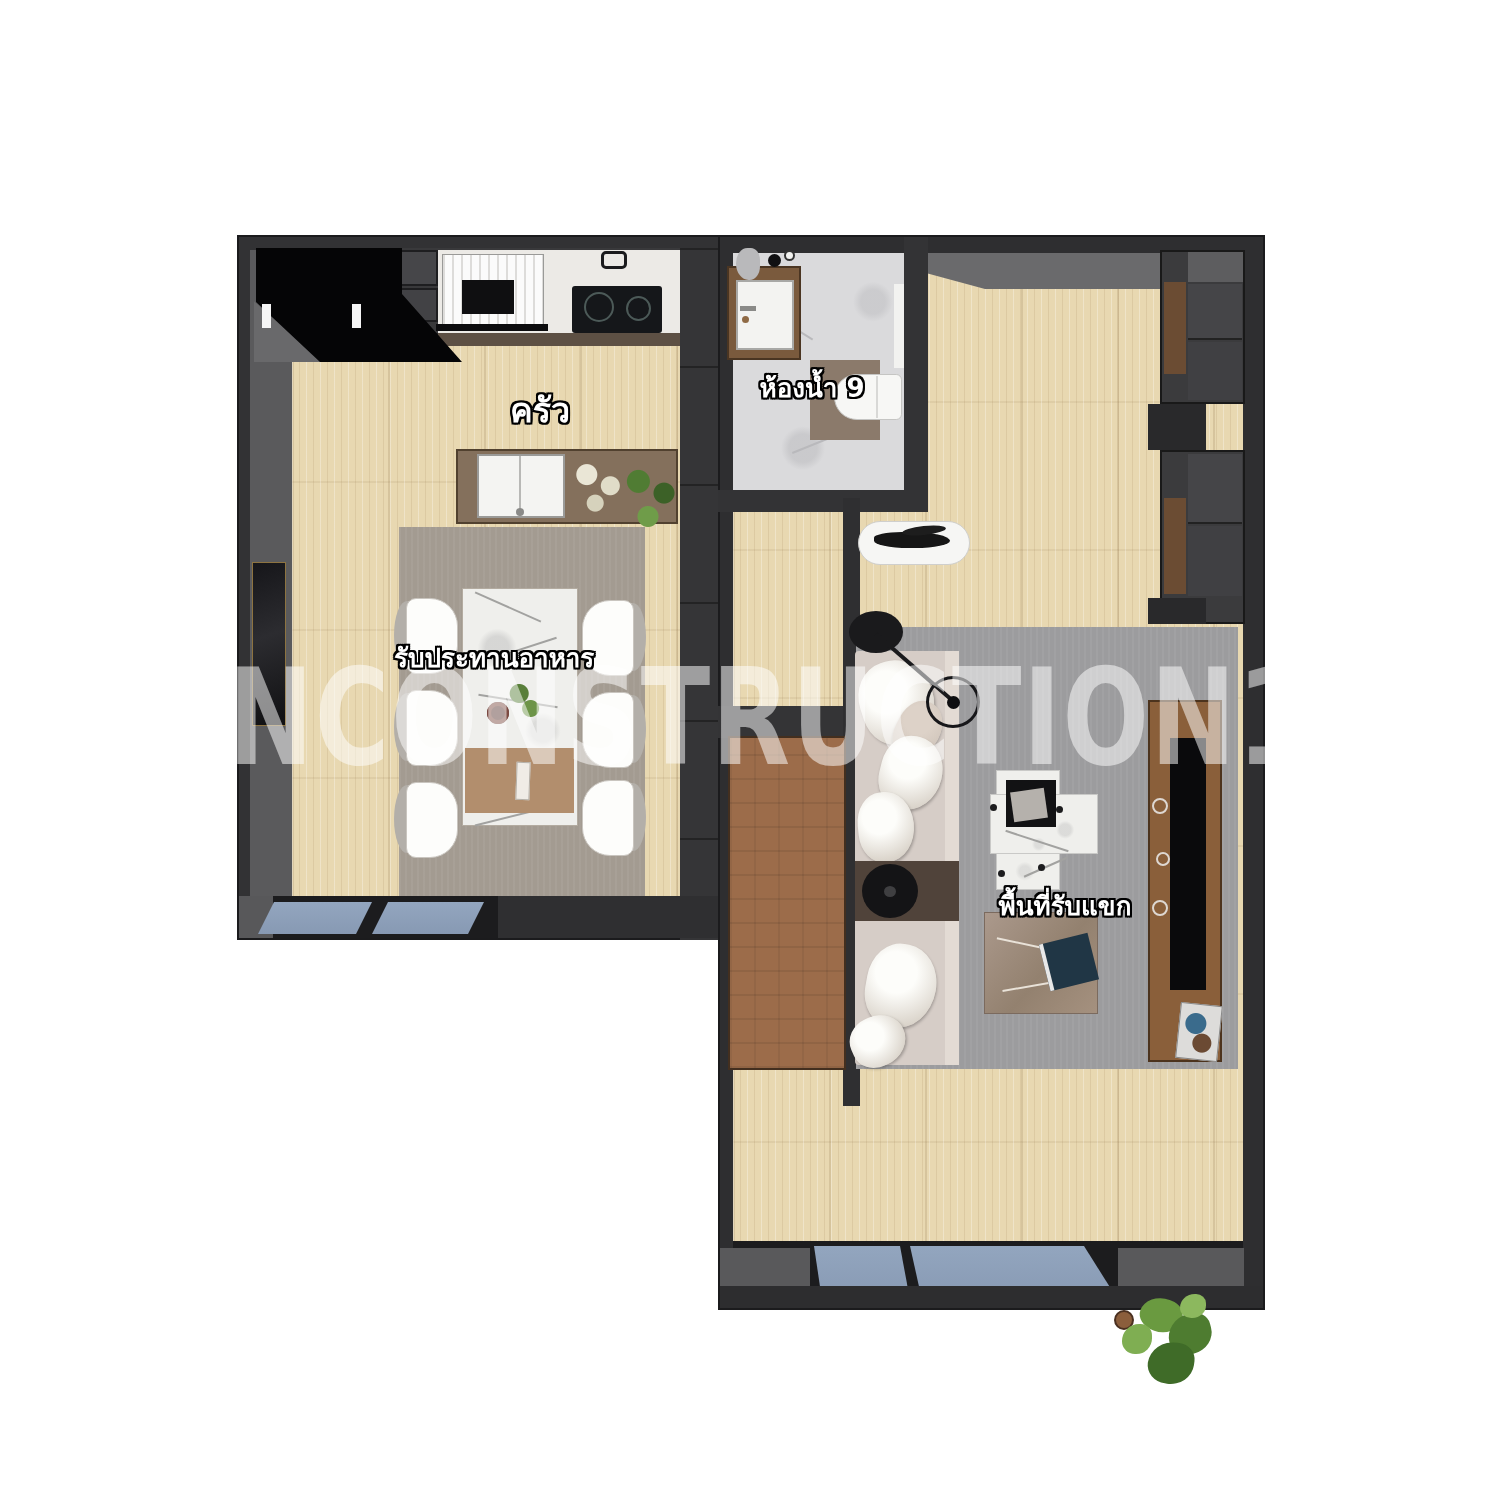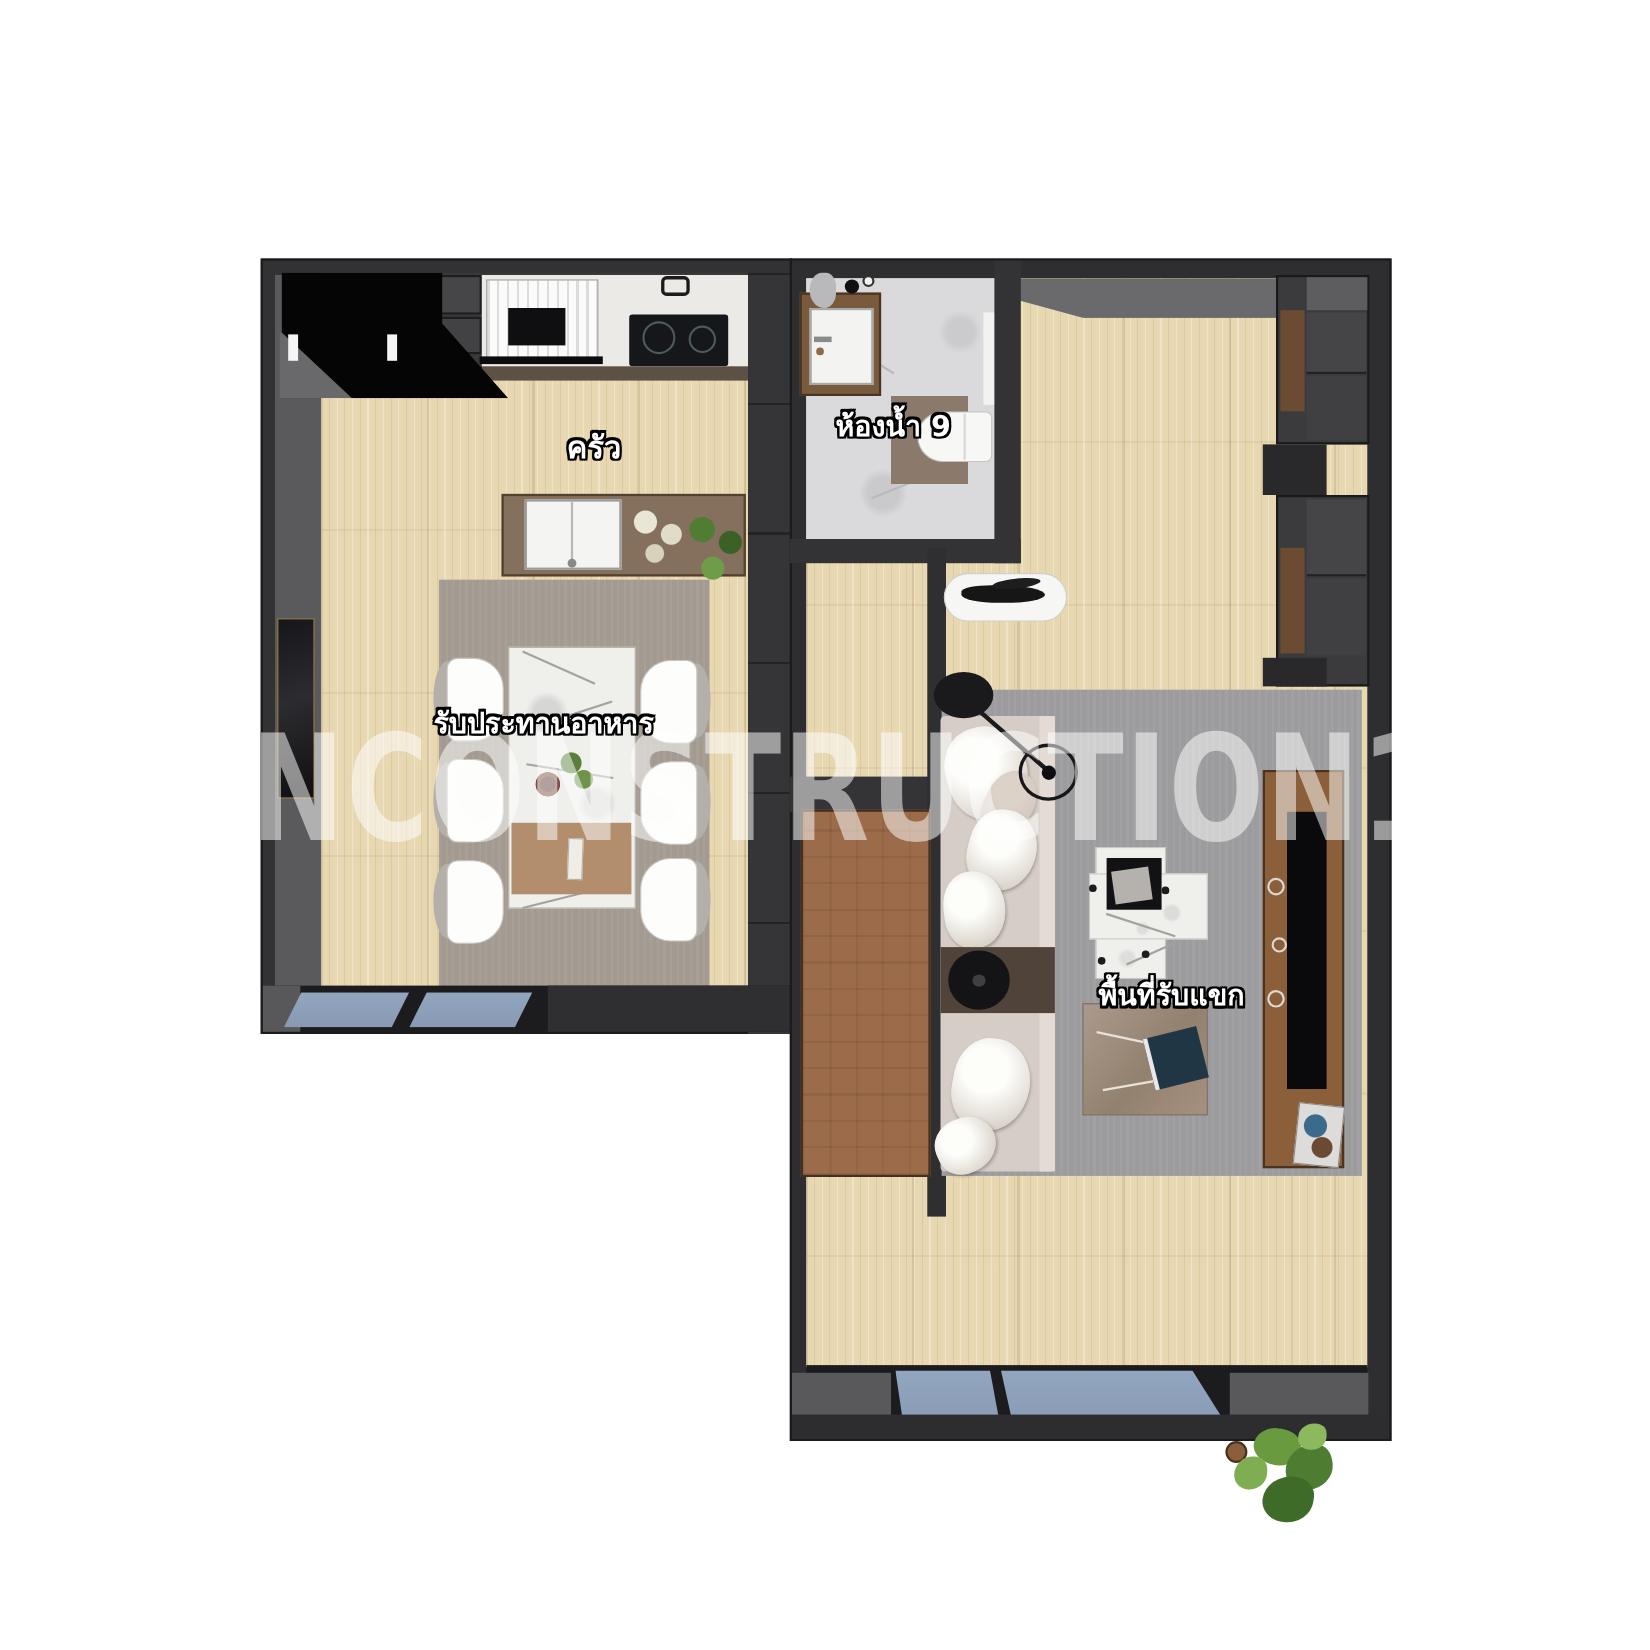--- a/index.html
+++ b/index.html
@@ -213,20 +213,20 @@
   <div style="left:1118px;top:1248px;width:126px;height:40px;background:#59595b;"></div>
   <div style="left:720px;top:1286px;width:543px;height:22px;background:#2d2d2f;"></div>
 
   <div style="left:1114px;top:1310px;width:20px;height:20px;background:#8b5e3c;border:2px solid #4a3020;border-radius:50%;z-index:40;"></div>
   <div class="plantblob" style="left:1140px;top:1298px;width:42px;height:34px;background:#6a9a40;transform:rotate(20deg);z-index:40;"></div>
   <div class="plantblob" style="left:1168px;top:1314px;width:44px;height:40px;background:#4e7c30;transform:rotate(-15deg);z-index:40;"></div>
   <div class="plantblob" style="left:1148px;top:1342px;width:46px;height:42px;background:#3f6b28;transform:rotate(8deg);z-index:40;"></div>
   <div class="plantblob" style="left:1122px;top:1324px;width:30px;height:30px;background:#7fae52;z-index:40;"></div>
   <div class="plantblob" style="left:1180px;top:1294px;width:26px;height:24px;background:#8cb85e;z-index:40;"></div>
 
-  <div class="label" style="left:490px;top:392px;width:100px;font-size:28px;">ครัว</div>
+  <div class="label" style="left:490px;top:392px;width:100px;font-size:34px;">ครัว</div>
   <div class="label" style="left:394px;top:644px;width:190px;">รับประทานอาหาร</div>
   <div class="label" style="left:752px;top:374px;width:120px;">ห้องน้ำ 9</div>
   <div class="label" style="left:995px;top:892px;width:140px;">พื้นที่รับแขก</div>
 
   <div id="watermark">NCONSTRUCTION1</div>
 
 </div>
 
 </body></html>

